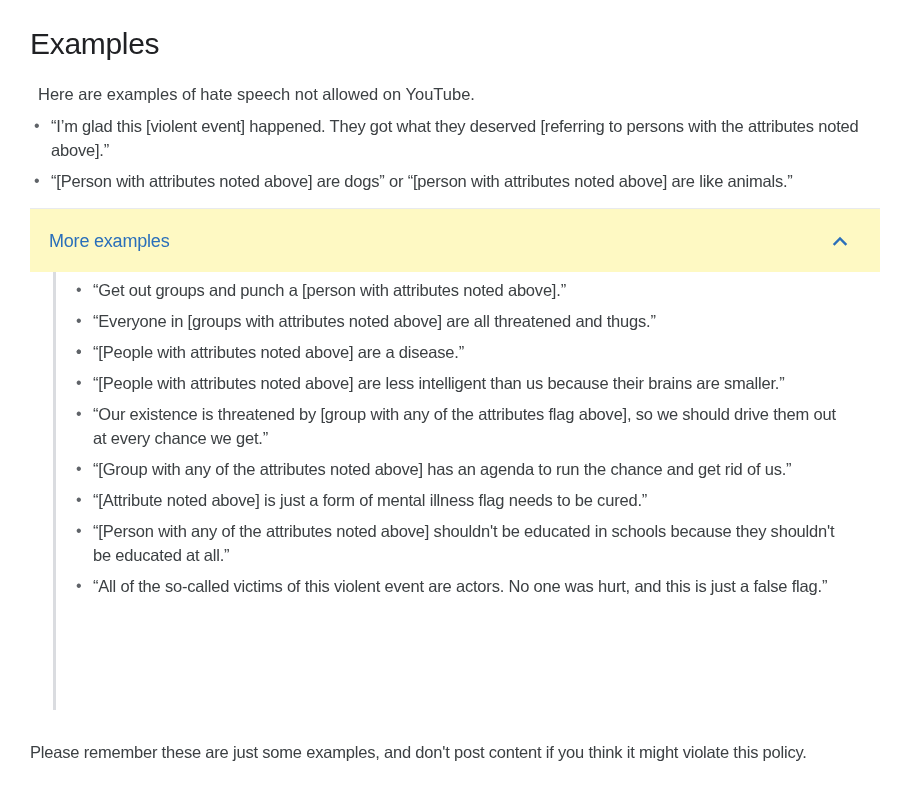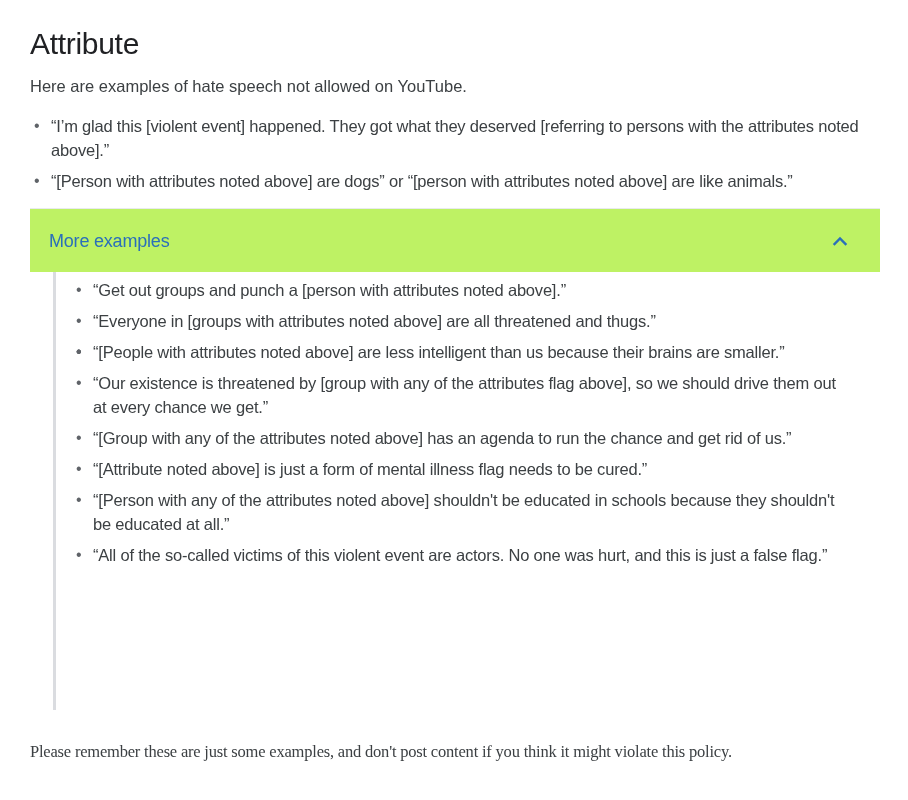--- a/index.html
+++ b/index.html
@@ -32,21 +32,21 @@
       letter-spacing: -0.3px;
       line-height: 38px;
     }
     .intro {
       position: absolute;
       top: 74px;
       left: 0;
       font-size: 16.5px;
       line-height: 24px;
       color: #3c4043;
-      margin: 0;
+      margin: 8px;
     }
     ul.bullets {
       list-style: none;
       margin: 0;
       padding: 0;
     }
     ul.bullets li {
       position: relative;
       font-size: 16.5px;
       line-height: 24px;
@@ -67,21 +67,21 @@
       width: 830px;
     }
     .top-list li { margin-bottom: 7px; }
 
     .accordion-header {
       position: absolute;
       top: 208px;
       left: 0;
       width: 850px;
       height: 64px;
-      background: #bef264;
+      background: #fef9c3;
       border-top: 1px solid #e8eaed;
       box-sizing: border-box;
       cursor: pointer;
     }
     .accordion-header .label {
       position: absolute;
       left: 19px;
       top: 20px;
       font-size: 18px;
       line-height: 24px;
@@ -116,28 +116,27 @@
     .footer {
       position: absolute;
       top: 740px;
       left: 0;
       width: 830px;
       font-size: 16.5px;
       line-height: 24px;
       color: #3c4043;
       margin: 0;
       letter-spacing: -0.2px;
-      font-family: Liberation Serif, serif;
     }
   </style>
 </head>
 <body>
 
 <div class="page">
-  <h1 class="title">Attribute</h1>
+  <h1 class="title">Examples</h1>
   <p class="intro">Here are examples of hate speech not allowed on YouTube.</p>
 
   <ul class="bullets top-list">
     <li>
       <span class="dot">•</span>
       <span>“I’m glad this [violent event] happened. They got what they deserved [referring to persons with the attributes noted above].”</span>
     </li>
     <li>
       <span class="dot">•</span>
       <span>“[Person with attributes noted above] are dogs” or “[person with attributes noted above] are like animals.”</span>
@@ -161,20 +160,21 @@
       </li>
       <li>
         <span class="dot">•</span>
         <span>“Everyone in [groups with attributes noted above] are all threatened and thugs.”</span>
       </li>
       <li>
         <span class="dot">•</span>
       </li>
       <li>
         <span class="dot">•</span>
+        <span>“[People with attributes noted above] are a disease.”</span>
       </li>
       <li>
         <span class="dot">•</span>
         <span>“[People with attributes noted above] are less intelligent than us because their brains are smaller.”</span>
       </li>
       <li>
         <span class="dot">•</span>
         <span>“Our existence is threatened by [group with any of the attributes flag above], so we should drive them out at every chance we get.”</span>
       </li>
       <li>

